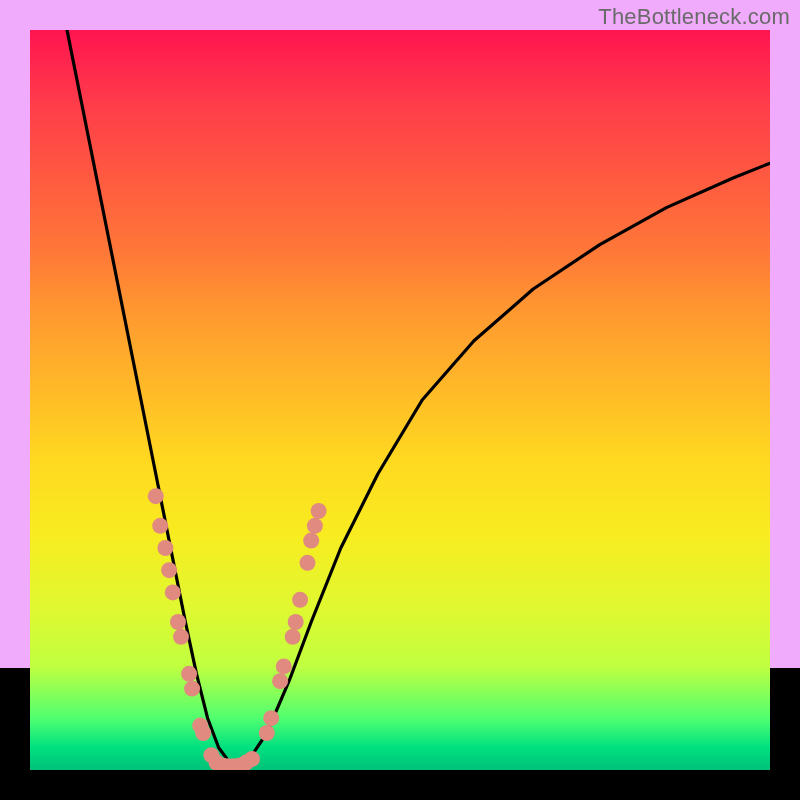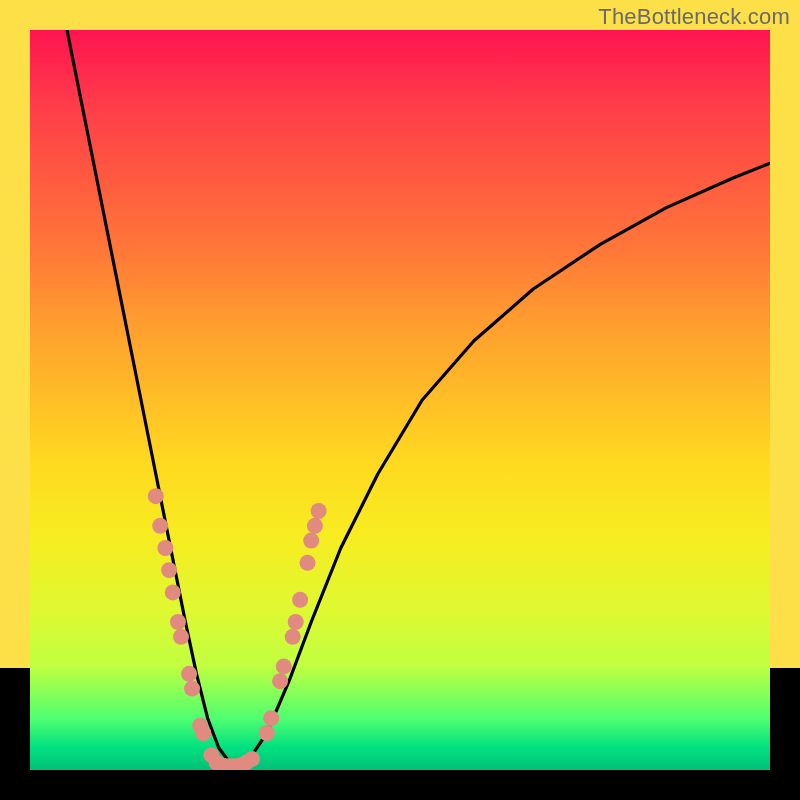--- a/index.html
+++ b/index.html
@@ -10,21 +10,21 @@
     height: 800px;
     overflow: hidden;
     font-family: Arial, Helvetica, sans-serif;
   }
   .frame {
     position: absolute;
     top: 0;
     left: 0;
     width: 800px;
     height: 668px;
-    background: #fde047;
+    background: #f0abfc;
   }
   .plot-area {
     position: absolute;
     top: 30px;
     left: 30px;
     width: 740px;
     height: 740px;
     background: linear-gradient(
       to bottom,
       #ff1450 0%,

